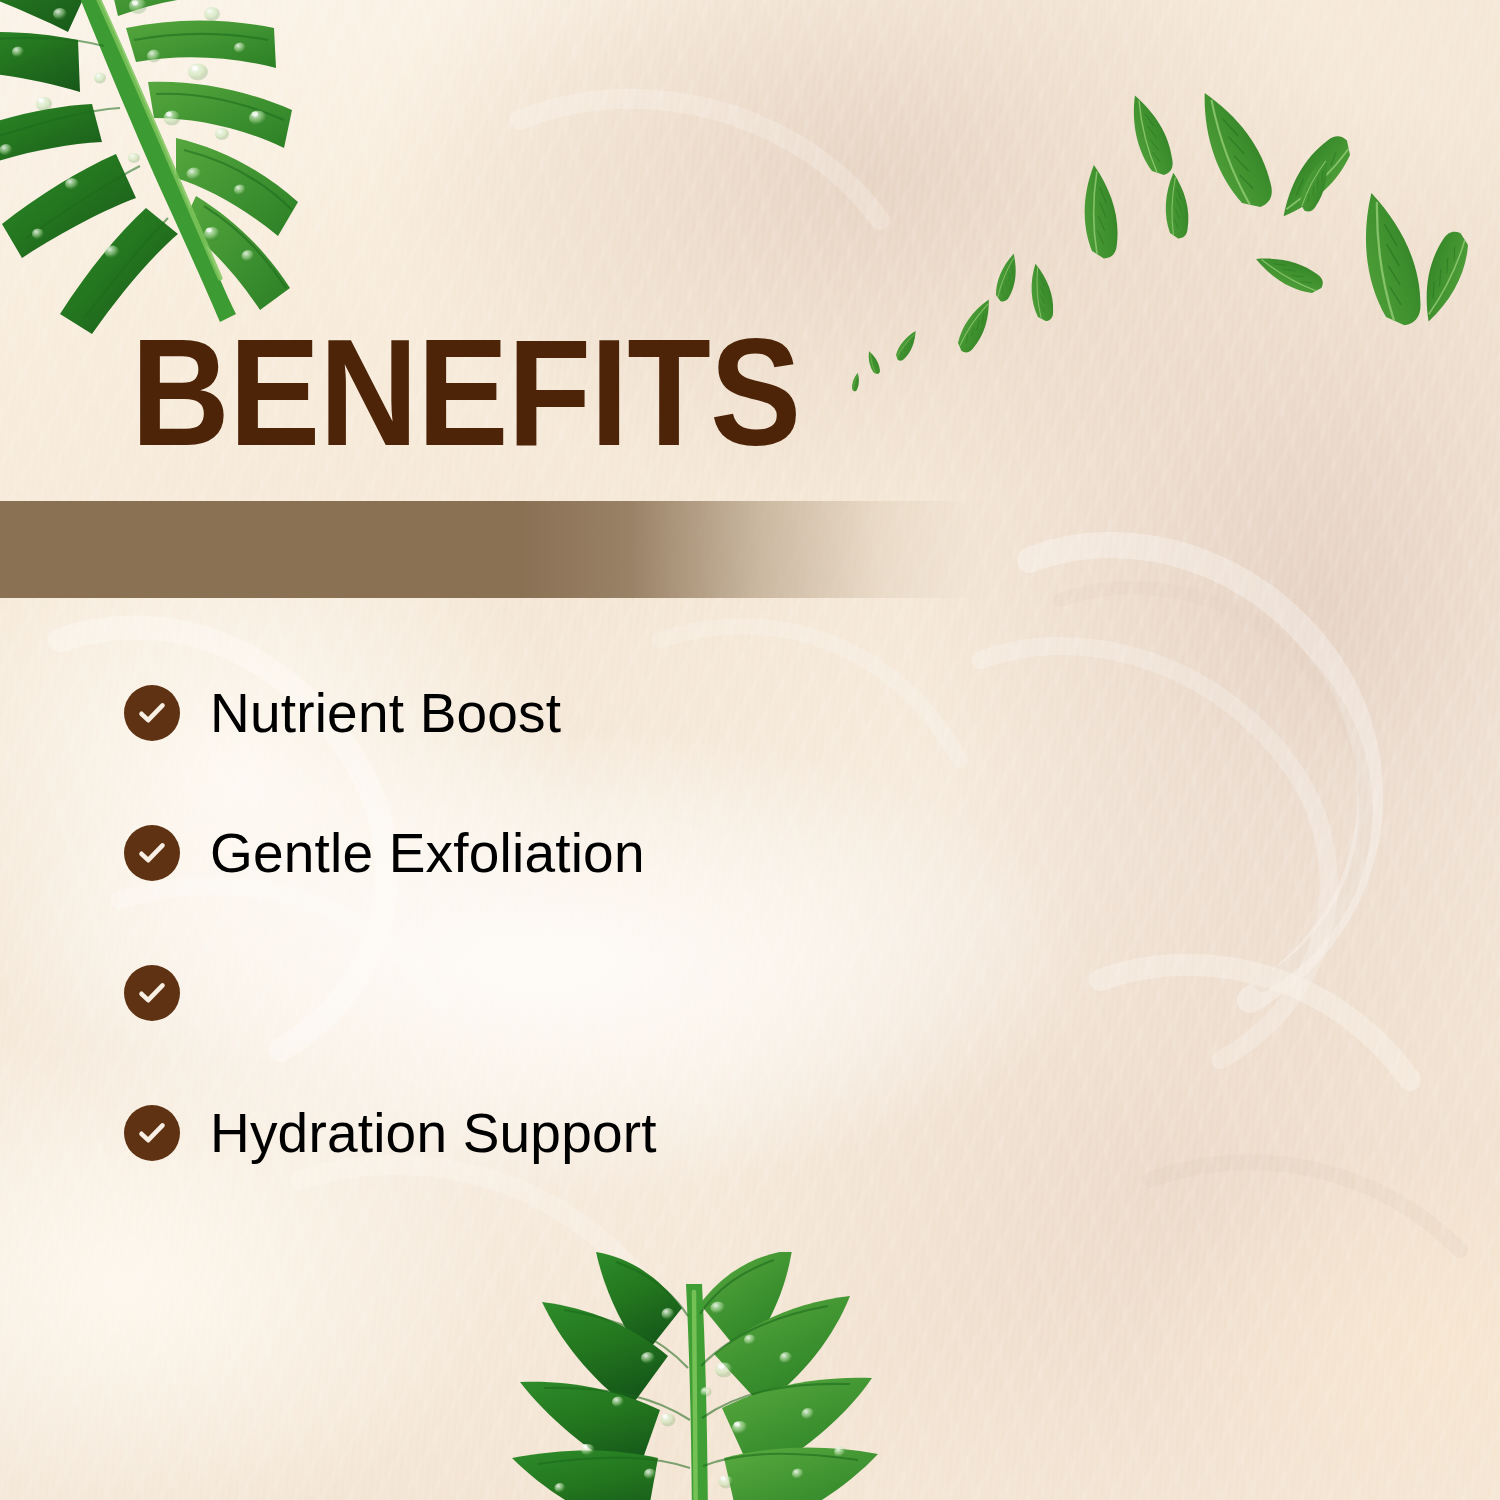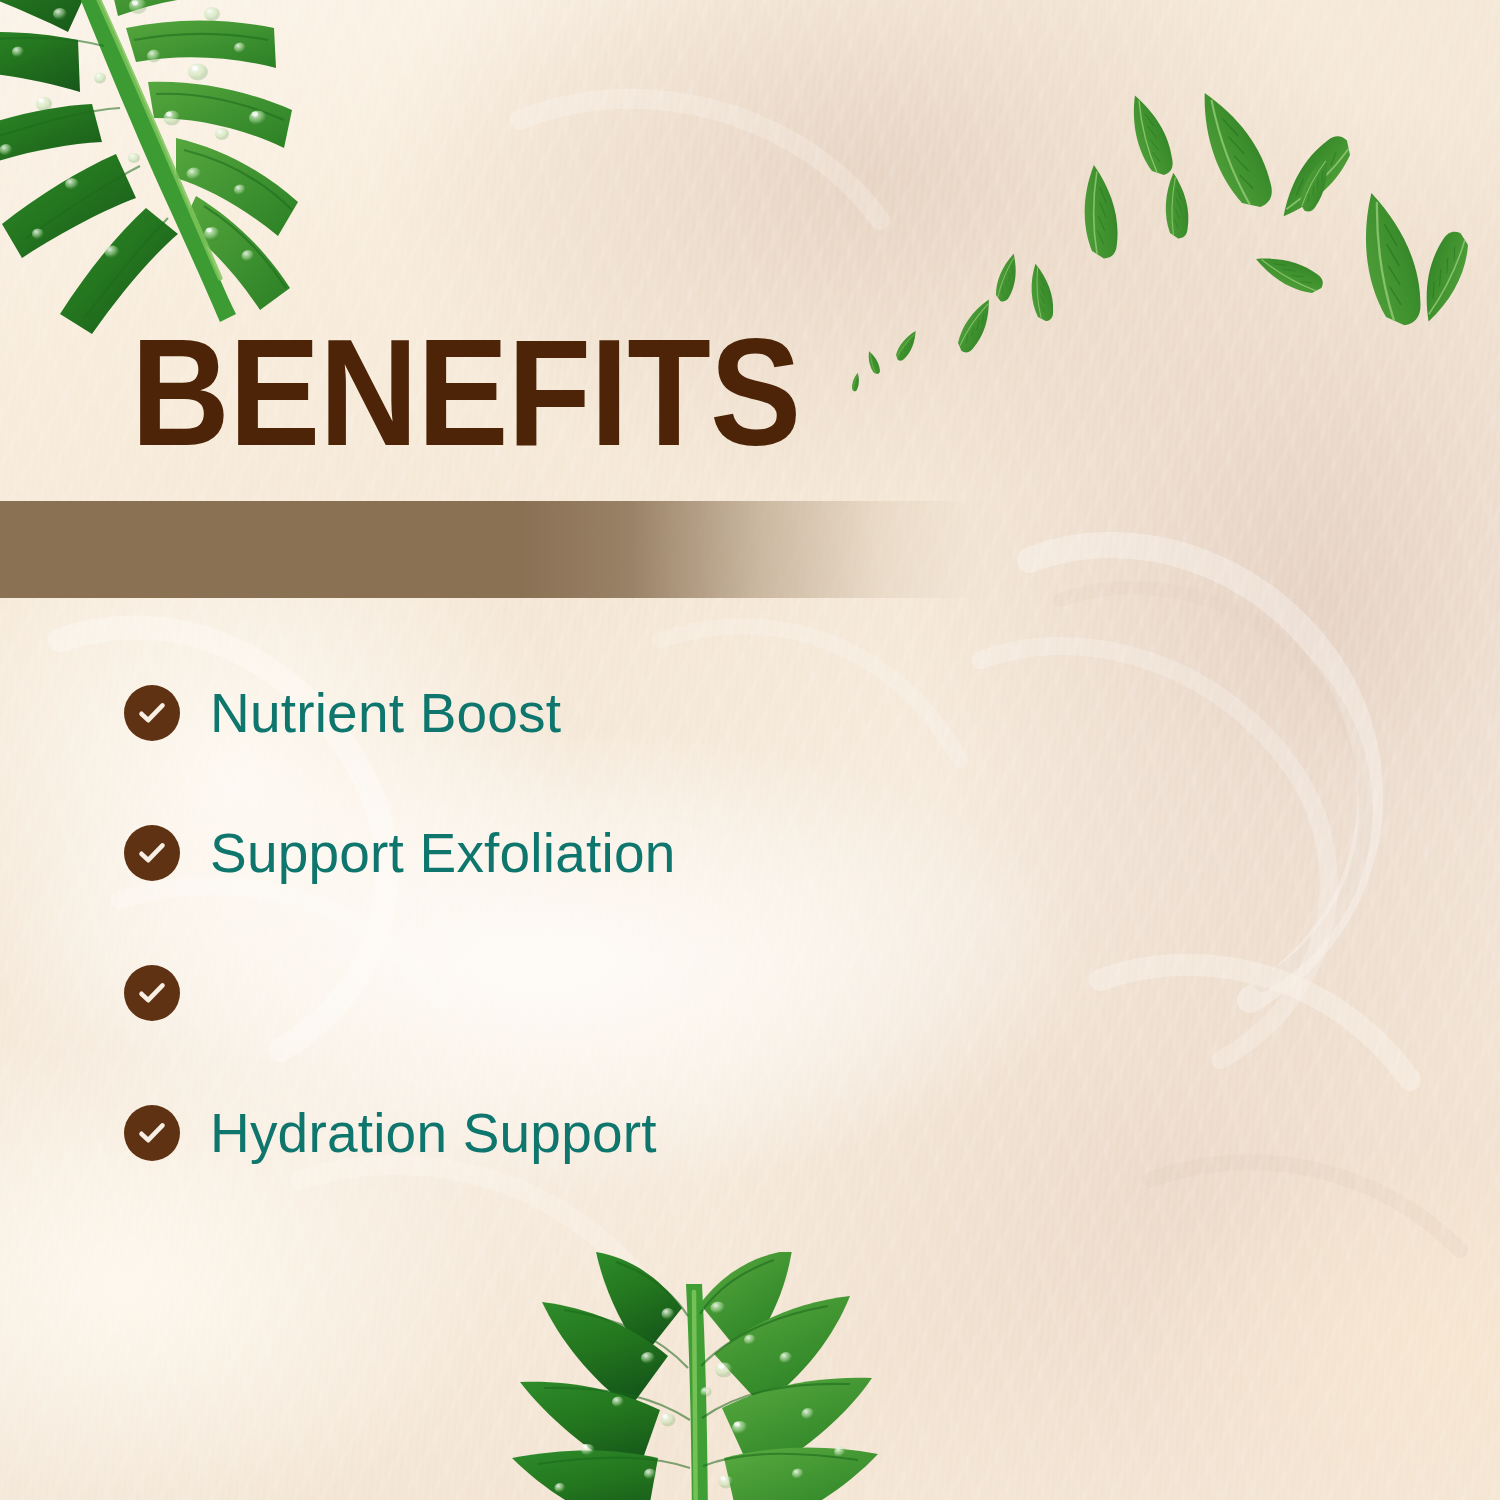--- a/index.html
+++ b/index.html
@@ -157,21 +157,21 @@
     justify-content:center;
     margin-right:30px;
   }
   .check-badge svg { width:34px; height:34px; display:block; }
 
   .benefit-label {
     font-family:"Liberation Sans", sans-serif;
     font-weight:400;
     font-size:55px;
     line-height:1;
-    color:#0f766e;
+    color:#000000;
     letter-spacing:.2px;
     white-space:nowrap;
   }
 </style>
 </head>
 <body>
 
 <div id="canvas">
 
   <div class="bg-layer" id="bg-base"></div>
@@ -347,21 +347,21 @@
         </span>
         <span class="benefit-label">Nutrient Boost</span>
       </li>
 
       <li class="benefit-item">
         <span class="check-badge">
           <svg viewBox="0 0 34 34" aria-hidden="true">
             <path d="M6.5,17.8 L13.2,24.2 L27.5,9.4" fill="none" stroke="#F7EFE3" stroke-width="4.6" stroke-linecap="round" stroke-linejoin="round"></path>
           </svg>
         </span>
-        <span class="benefit-label">Support Exfoliation</span>
+        <span class="benefit-label">Gentle Exfoliation</span>
       </li>
 
       <li class="benefit-item">
         <span class="check-badge">
           <svg viewBox="0 0 34 34" aria-hidden="true">
             <path d="M6.5,17.8 L13.2,24.2 L27.5,9.4" fill="none" stroke="#F7EFE3" stroke-width="4.6" stroke-linecap="round" stroke-linejoin="round"></path>
           </svg>
         </span>
       </li>
 

